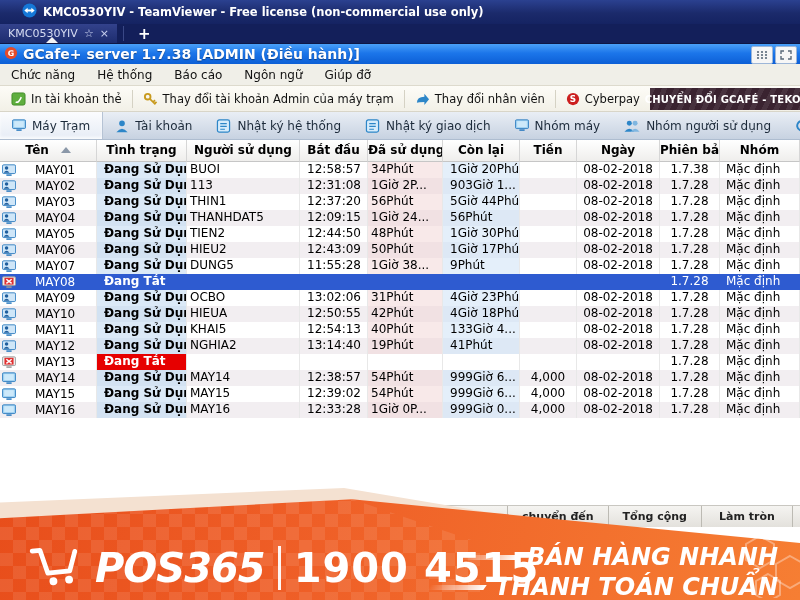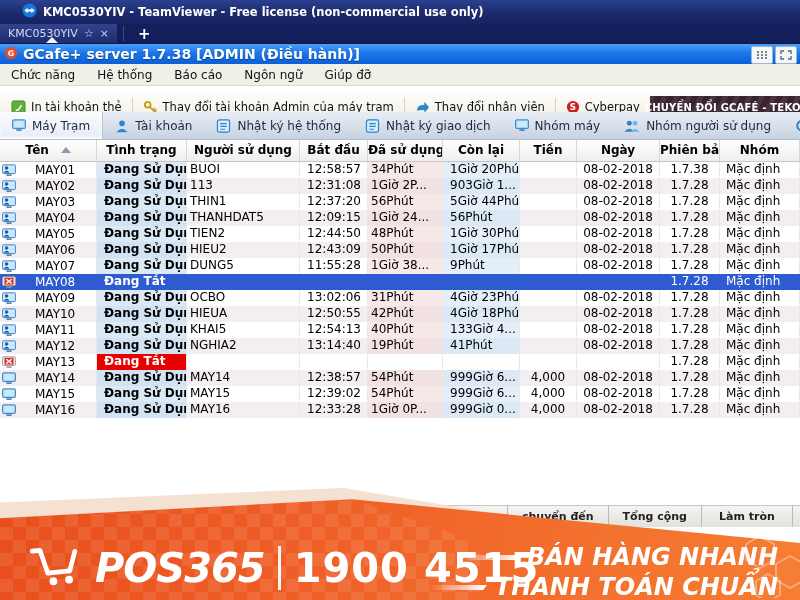--- a/index.html
+++ b/index.html
@@ -27,21 +27,21 @@
     display:flex;align-items:center;gap:5px;padding-left:4px;box-sizing:border-box;}
   #gcafe-titlebar .t{color:#fff;font-size:14px;font-weight:bold;text-shadow:0 1px 1px rgba(0,0,0,.4);white-space:nowrap;}
   #gcafe-controls{position:absolute;right:3px;top:2px;display:flex;gap:2px;}
   .win-btn{width:20px;height:16px;background:#f6f6f6;border:1px solid #9db6d8;border-radius:2px;
     display:flex;align-items:center;justify-content:center;}
 
   #menubar{position:absolute;top:64px;left:0;right:0;height:22px;background:#f0efe8;
     display:flex;align-items:center;border-bottom:1px solid #dddacd;box-sizing:border-box;}
   .menu-item{padding:0 11px;font-size:12px;color:#111;}
 
-  #toolbar{position:absolute;top:94px;left:0;right:0;height:26px;
+  #toolbar{position:absolute;top:86px;left:0;right:0;height:26px;
     background:linear-gradient(180deg,#fdfcf7,#f2f0e7);border-bottom:1px solid #d8d5c8;
     display:flex;align-items:center;box-sizing:border-box;padding-left:4px;}
   .tool-btn{display:flex;align-items:center;gap:5px;font-size:11.5px;color:#111;
     padding:2px 7px;border-radius:3px;white-space:nowrap;}
   .tool-sep{width:1px;height:18px;background:#d5d2c4;margin:0 3px;}
   #promo{position:absolute;right:0;top:2px;height:22px;width:150px;background:#3a2330;
     background-image:repeating-linear-gradient(115deg,rgba(255,255,255,.07) 0 5px,transparent 5px 11px);
     color:#fff;font-size:10px;font-weight:bold;display:flex;align-items:center;justify-content:center;
     letter-spacing:.2px;white-space:nowrap;}
 

